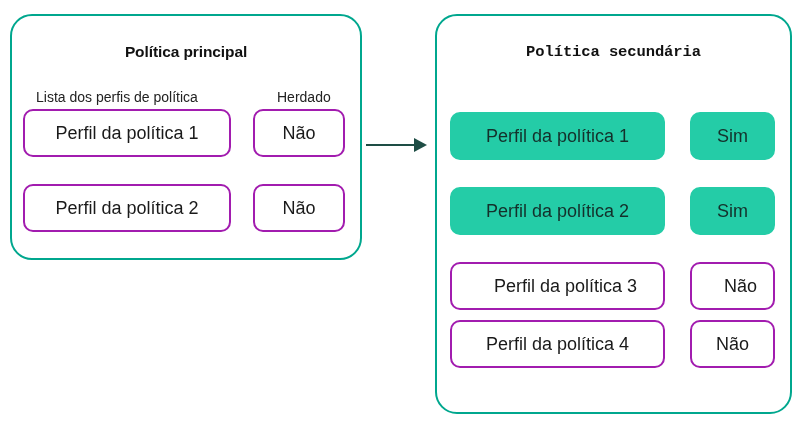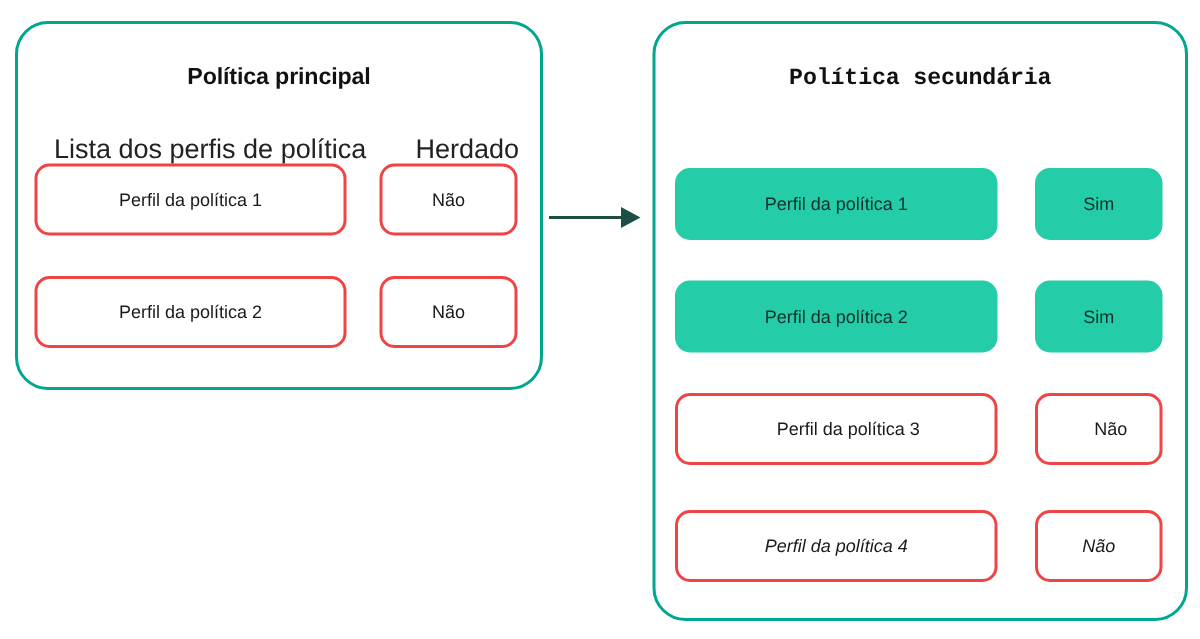--- a/index.html
+++ b/index.html
@@ -55,39 +55,39 @@
     font-weight: bold;
     letter-spacing: -0.1px;
     color: #111111;
   }
   .panel-primary .panel-title { top: 27px; }
   .panel-secondary .panel-title { top: 27px; font-family: Liberation Mono, monospace; }
 
   
   .col-head {
     position: absolute;
-    font-size: 18px;
+    font-size: 14px;
     color: #222222;
     white-space: nowrap;
   }
 
   .panel-primary .head-list   { left: 24px;  top: 73px; }
   .panel-primary .head-inh    { left: 265px; top: 73px; text-align: center; }
 
   
   .cell {
     position: absolute;
     box-sizing: border-box;
-    border: 2px solid #ef4444;
+    border: 2px solid #a21caf;
     border-radius: 10px;
     background: #ffffff;
     display: flex;
     align-items: center;
     justify-content: center;
-    font-size: 12px;
+    font-size: 18px;
     color: #1a1a1a;
     white-space: nowrap;
   }
   .cell.filled {
     background: #24cca7;
     border-color: #24cca7;
     color: #14302b;
   }
 
   
@@ -97,21 +97,21 @@
   
   .cell.s-profile { left: 450px; width: 215px; height: 48px; }
   .cell.s-inh     { left: 690px; width: 85px;  height: 48px; }
 
   .row-0 { top: 109px; }
   .row-1 { top: 184px; }
 
   .srow-0 { top: 112px; }
   .srow-1 { top: 187px; }
   .srow-2 { top: 262px; padding-left: 16px; }
-  .srow-3 { top: 340px; font-style: italic; }
+  .srow-3 { top: 320px; }
 
   
   .arrow-wrap {
     position: absolute;
     left: 366px;
     top: 134px;
     width: 64px;
     height: 22px;
   }
   .arrow-line {

